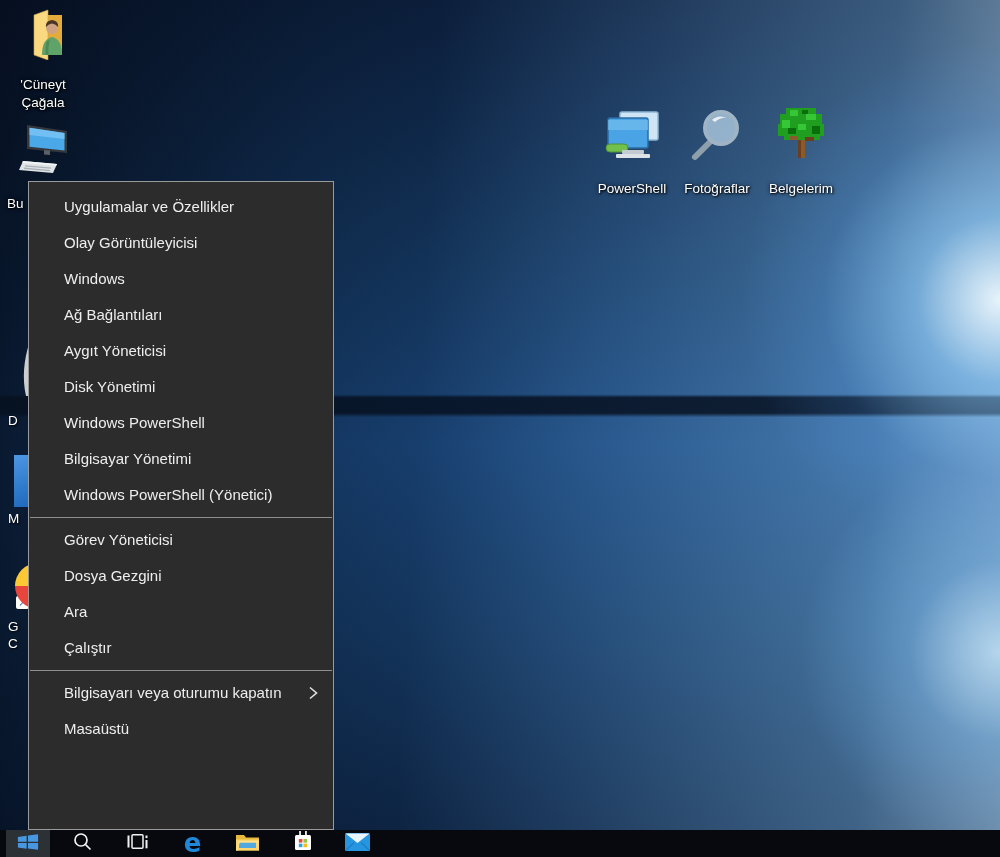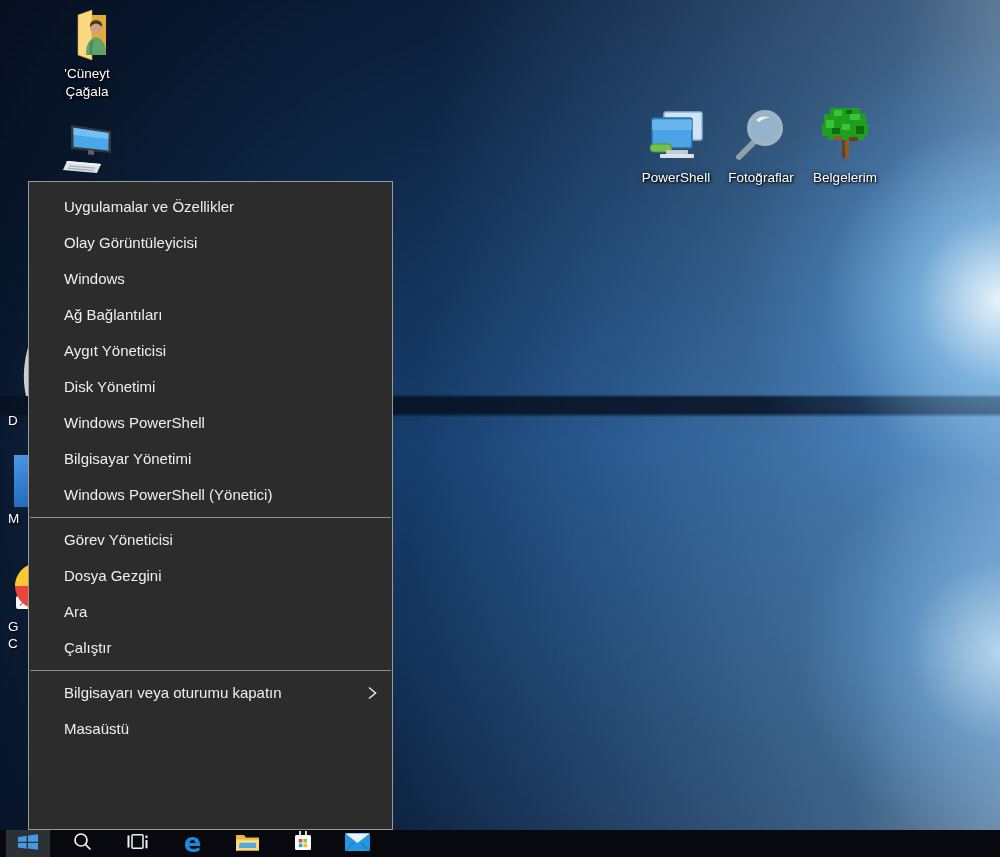--- a/index.html
+++ b/index.html
@@ -13,41 +13,41 @@
     position:absolute;inset:0;
     background:
       radial-gradient(circle 260px at 100% 35%, rgba(238,249,255,.95), rgba(145,208,255,.55) 32%, rgba(85,155,232,.18) 68%, rgba(0,0,0,0) 100%),
       radial-gradient(circle 200px at 100% 76%, rgba(205,236,255,.75), rgba(125,193,250,.32) 45%, rgba(0,0,0,0) 100%),
       linear-gradient(to bottom, rgba(0,0,0,0) 46%, rgba(6,16,32,.85) 46.4%, rgba(6,16,32,.85) 48.2%, rgba(0,0,0,0) 48.7%),
       linear-gradient(93deg, rgba(0,0,0,0) 42%, rgba(150,210,255,.10) 58%, rgba(180,225,255,.22) 86%, rgba(222,242,255,.40) 100%),
       linear-gradient(97deg, rgba(5,14,30,.90), rgba(10,30,58,.50) 30%, rgba(25,70,130,.25) 60%, rgba(90,170,240,.30) 100%),
       linear-gradient(to bottom, #0a1830, #16395f 30%, #1d4c82 52%, #16395f 75%, #0b1b33);
   }
   
-  .dicon{position:absolute;width:76px;display:flex;flex-direction:column;align-items:center;gap:1px;z-index:1;cursor:pointer;margin-left:44px;}
+  .dicon{position:absolute;width:76px;display:flex;flex-direction:column;align-items:center;gap:12px;z-index:1;cursor:pointer;}
   .dicon-label{
     font-size:13.5px;color:#fff;text-align:center;line-height:1.3;
     text-shadow:1px 1px 2px #000,0 0 4px rgba(0,0,0,.9);
   }
   .label-left{align-self:flex-start;text-align:left;}
   .partial{position:absolute;z-index:1;}
   .frag-label{position:absolute;z-index:1;font-size:13.5px;color:#fff;text-shadow:1px 1px 2px #000;}
   .badge{
     position:absolute;width:13px;height:13px;background:#fff;border-radius:2px;
     display:flex;align-items:center;justify-content:center;
     font-size:10px;color:#1558b0;line-height:1;box-shadow:0 0 1px rgba(0,0,0,.6);
   }
   .chrome-ball{
     width:46px;height:46px;border-radius:50%;
     background:conic-gradient(from 150deg,#e8453c 0 33%,#fcc934 33% 66%,#34a853 66% 100%);
   }
   .blue-tile{width:32px;height:52px;background:linear-gradient(160deg,#4c97e4,#1b64b8);}
   
   .winx-menu{
-    position:absolute;left:28px;top:181px;width:365px;height:649px;
+    position:absolute;left:28px;top:181px;width:306px;height:649px;
     background:#2c2c2c;border:1px solid #9a9a9a;box-sizing:border-box;
     padding:7px 0 12px 0;z-index:10;color:#eee;font-size:15px;
   }
   .menu-item{height:36px;line-height:36px;padding-left:35px;position:relative;cursor:pointer;white-space:nowrap;}
   .menu-sep{height:1px;background:#8f8f8f;margin:4px 1px;}
   .chevron{position:absolute;right:13px;top:50%;transform:translateY(-50%);display:flex;}
   .red-box{
     position:absolute;left:-4px;right:-3px;top:-2px;bottom:-2px;
     border:3px solid #c53b2e;border-radius:5px;pointer-events:none;
   }

